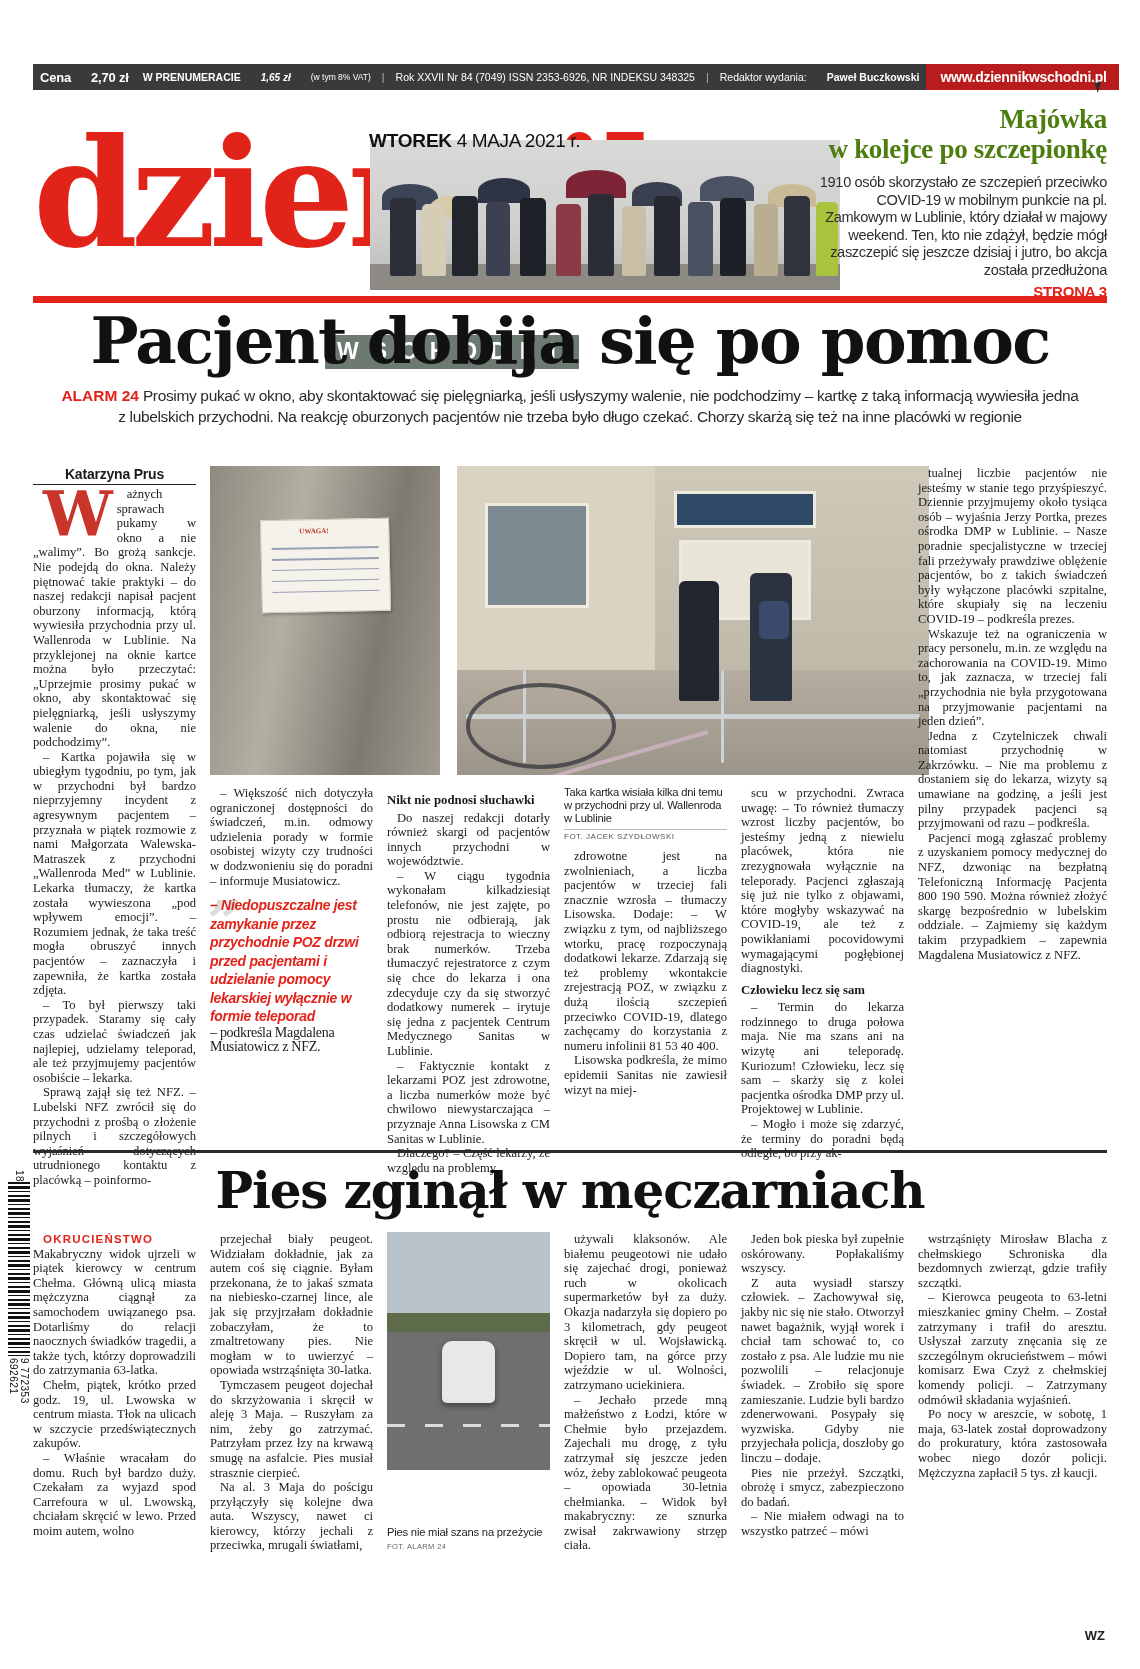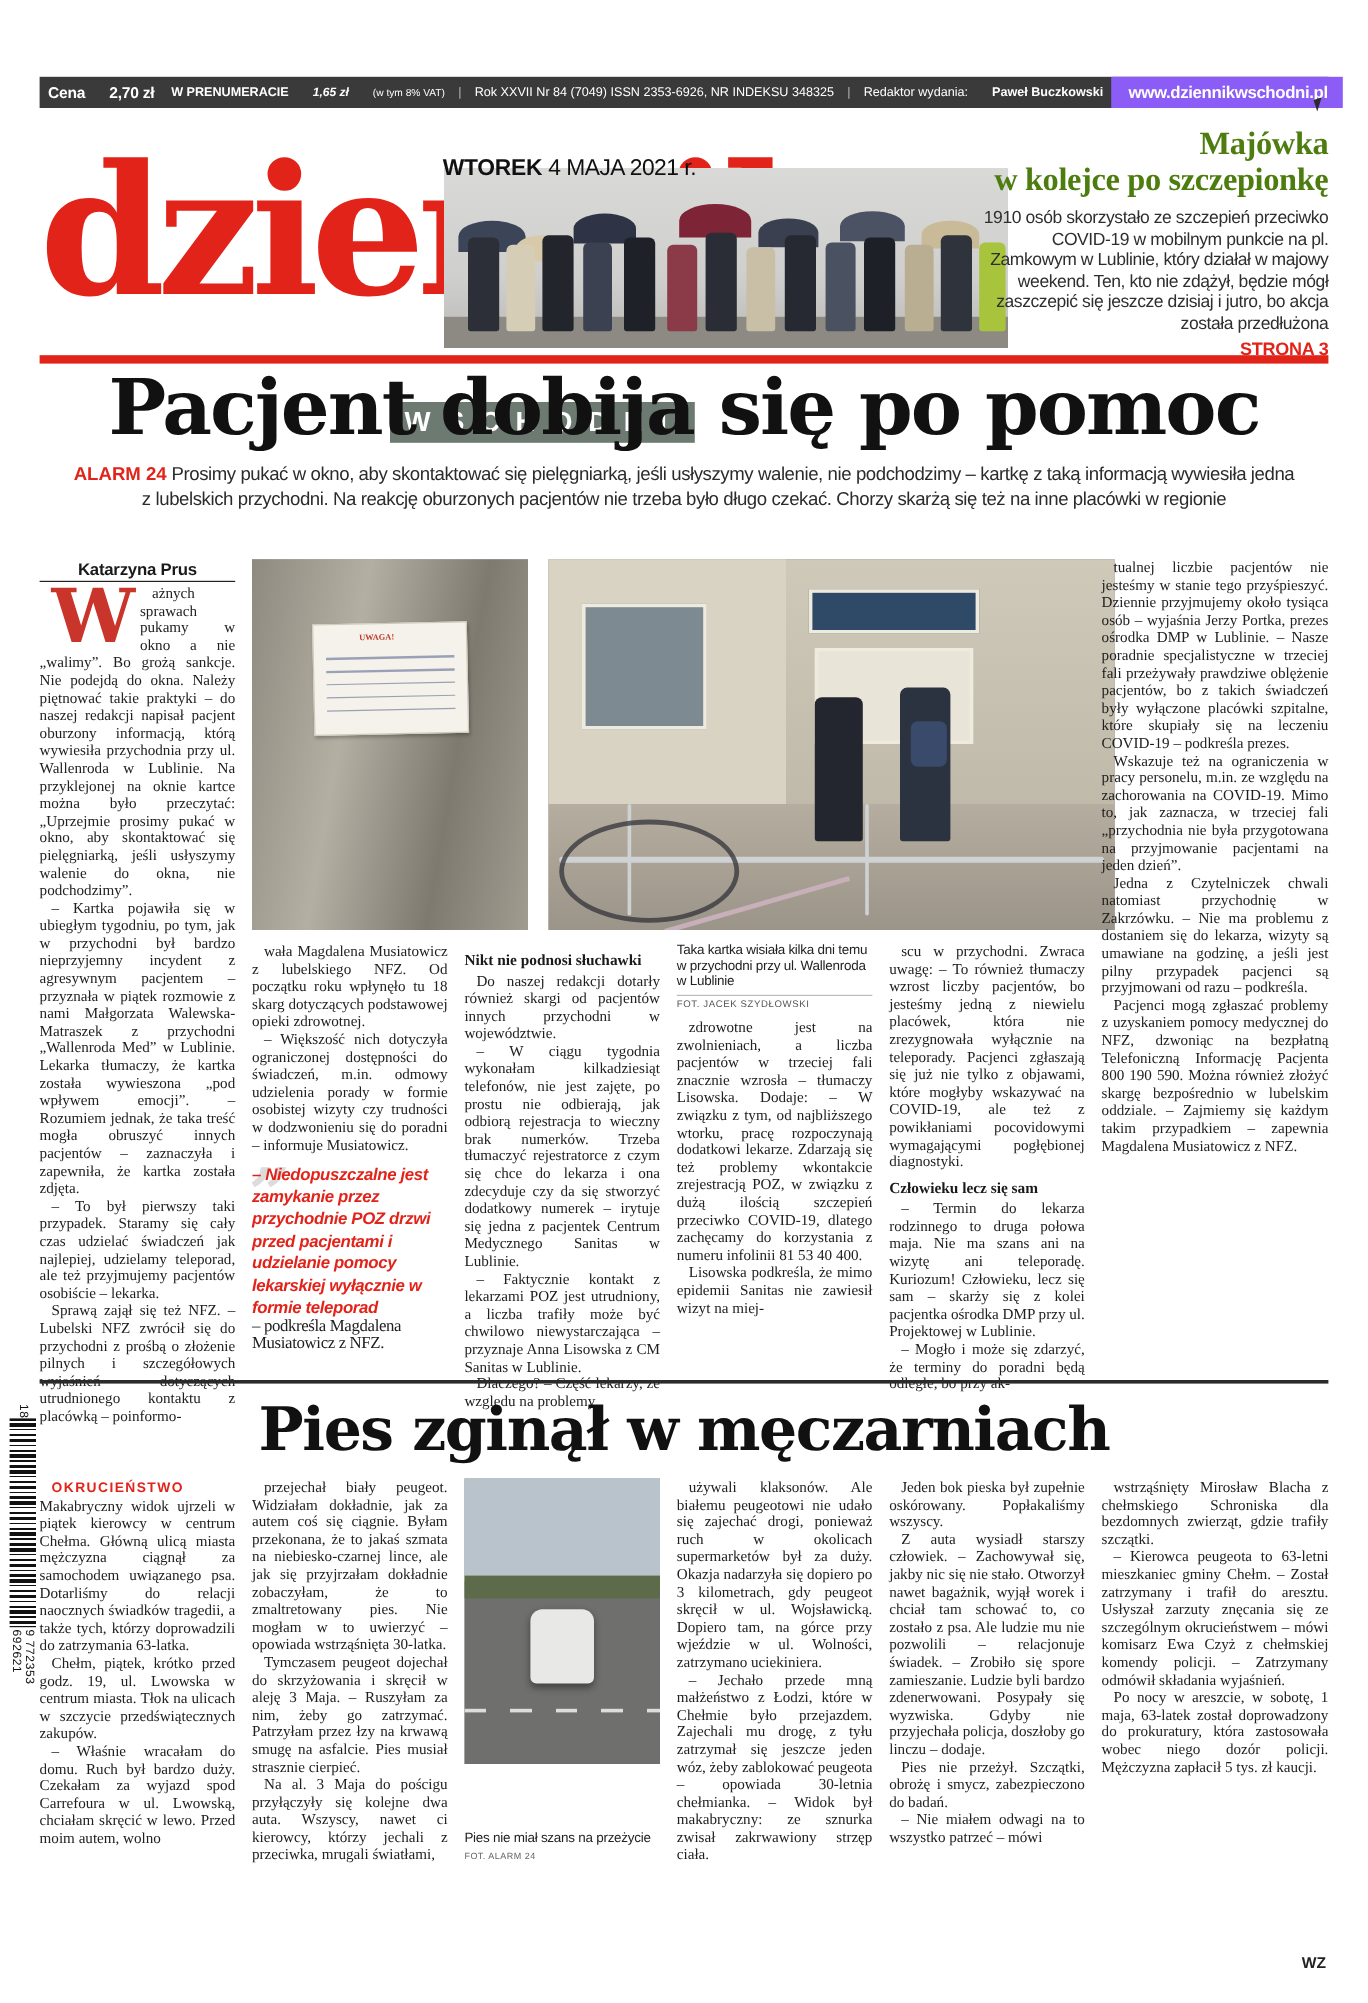--- a/index.html
+++ b/index.html
@@ -23,21 +23,21 @@
     color:#ffffff; font-size:10.5px; white-space:nowrap;
   }
   .topstrip .seg { padding:0 7px; display:flex; align-items:center; gap:20px; }
   .topstrip .bold { font-weight:bold; }
   .topstrip .price { font-weight:bold; font-size:13px; letter-spacing:-.2px; }
   .topstrip .big { font-weight:bold; font-size:10px;font-style:italic; }
   .topstrip .tiny { font-size:8.5px; }
   .topstrip .vr { width:1px; height:16px; background:#8d8d8d; }
   .topstrip .pipe { color:#b5b5b5; padding:0 4px; }
   .topstrip .url {
-    margin-left:auto; background:#8b5cf6; height:26px; display:flex;
+    margin-left:auto; background:#b91c1c; height:26px; display:flex;
     align-items:center; padding:0 12px 0 14px; font-weight:bold;
     font-size:14px; letter-spacing:-.3px; position:relative;
   }
   .cursor { position:absolute; right:4px; bottom:-2px; width:0; height:0;
     border-left:7px solid #2b2b2b; border-bottom:10px solid transparent;
     transform:rotate(-18deg); }
 
   
   .masthead { position:absolute; left:33px; top:100px; width:1074px; height:196px; }
   .logo-word {
@@ -344,36 +344,35 @@
       <div class="body">
         <p class="dropcap-p"><span class="dropcap">W</span><span>ażnych sprawach pukamy w okno a nie „walimy”. Bo grożą sankcje. Nie podejdą do okna. Należy piętnować takie praktyki – do naszej redakcji napisał pacjent oburzony informacją, którą wywiesiła przychodnia przy ul. Wallenroda w Lublinie. Na przyklejonej na oknie kartce można było przeczytać: „Uprzejmie prosimy pukać w okno, aby skontaktować się pielęgniarką, jeśli usłyszymy walenie do okna, nie podchodzimy”.</span></p>
         <p>– Kartka pojawiła się w ubiegłym tygodniu, po tym, jak w przychodni był bardzo nieprzyjemny incydent z agresywnym pacjentem – przyznała w piątek rozmowie z nami Małgorzata Walewska-Matraszek z przychodni „Wallenroda Med” w Lublinie. Lekarka tłumaczy, że kartka została wywieszona „pod wpływem emocji”. – Rozumiem jednak, że taka treść mogła obruszyć innych pacjentów – zaznaczyła i zapewniła, że kartka została zdjęta.</p>
         <p>– To był pierwszy taki przypadek. Staramy się cały czas udzielać świadczeń jak najlepiej, udzielamy teleporad, ale też przyjmujemy pacjentów osobiście – lekarka.</p>
         <p>Sprawą zajął się też NFZ. – Lubelski NFZ zwrócił się do przychodni z prośbą o złożenie pilnych i szczegółowych wyjaśnień dotyczących utrudnionego kontaktu z placówką – poinformo-</p>
       </div>
     </div>
 
     <div class="col c2" style="top:320px;">
       <div class="body">
-        <p class="dropcap-p">wała Magdalena Musiatowicz z lubelskiego NFZ. Od początku roku wpłynęło tu 18 skarg dotyczących podstawowej opieki zdrowotnej.</p>
         <p>– Większość nich dotyczyła ograniczonej dostępności do świadczeń, m.in. odmowy udzielenia porady w formie osobistej wizyty czy trudności w dodzwonieniu się do poradni – informuje Musiatowicz.</p>
       </div>
       <div class="pullquote">
         <span class="qmark">”</span>
         <span>– Niedopuszczalne jest zamykanie przez przychodnie POZ drzwi przed pacjentami i udzielanie pomocy lekarskiej wyłącznie w formie teleporad</span>
         <div class="pq-attrib">– podkreśla Magdalena Musiatowicz z NFZ.</div>
       </div>
     </div>
 
     <div class="col c3" style="top:320px;">
       <div class="subhead">Nikt nie podnosi słuchawki</div>
       <div class="body">
         <p>Do naszej redakcji dotarły również skargi od pacjentów innych przychodni w województwie.</p>
         <p>– W ciągu tygodnia wykonałam kilkadziesiąt telefonów, nie jest zajęte, po prostu nie odbierają, jak odbiorą rejestracja to wieczny brak numerków. Trzeba tłumaczyć rejestratorce z czym się chce do lekarza i ona zdecyduje czy da się stworzyć dodatkowy numerek – irytuje się jedna z pacjentek Centrum Medycznego Sanitas w Lublinie.</p>
-        <p>– Faktycznie kontakt z lekarzami POZ jest utrudniony, a liczba trafiły może być chwilowo niewystarczająca – przyznaje Anna Lisowska z CM Sanitas w Lublinie.</p>
+        <p>– Faktycznie kontakt z lekarzami POZ jest zdrowotne, a liczba numerków może być chwilowo niewystarczająca – przyznaje Anna Lisowska z CM Sanitas w Lublinie.</p>
         <p>Dlaczego? – Część lekarzy, ze względu na problemy</p>
       </div>
     </div>
 
     <div class="col c4" style="top:320px;">
       <div class="caption">Taka kartka wisiała kilka dni temu w przychodni przy ul. Wallenroda w Lublinie</div>
       <div class="credit">FOT. JACEK SZYDŁOWSKI</div>
       <div class="body" style="margin-top:8px;">
         <p class="dropcap-p">zdrowotne jest na zwolnieniach, a liczba pacjentów w trzeciej fali znacznie wzrosła – tłumaczy Lisowska. Dodaje: – W związku z tym, od najbliższego wtorku, pracę rozpoczynają dodatkowi lekarze. Zdarzają się też problemy wkontakcie zrejestracją POZ, w związku z dużą ilością szczepień przeciwko COVID-19, dlatego zachęcamy do korzystania z numeru infolinii 81 53 40 400.</p>
         <p>Lisowska podkreśla, że mimo epidemii Sanitas nie zawiesił wizyt na miej-</p>

